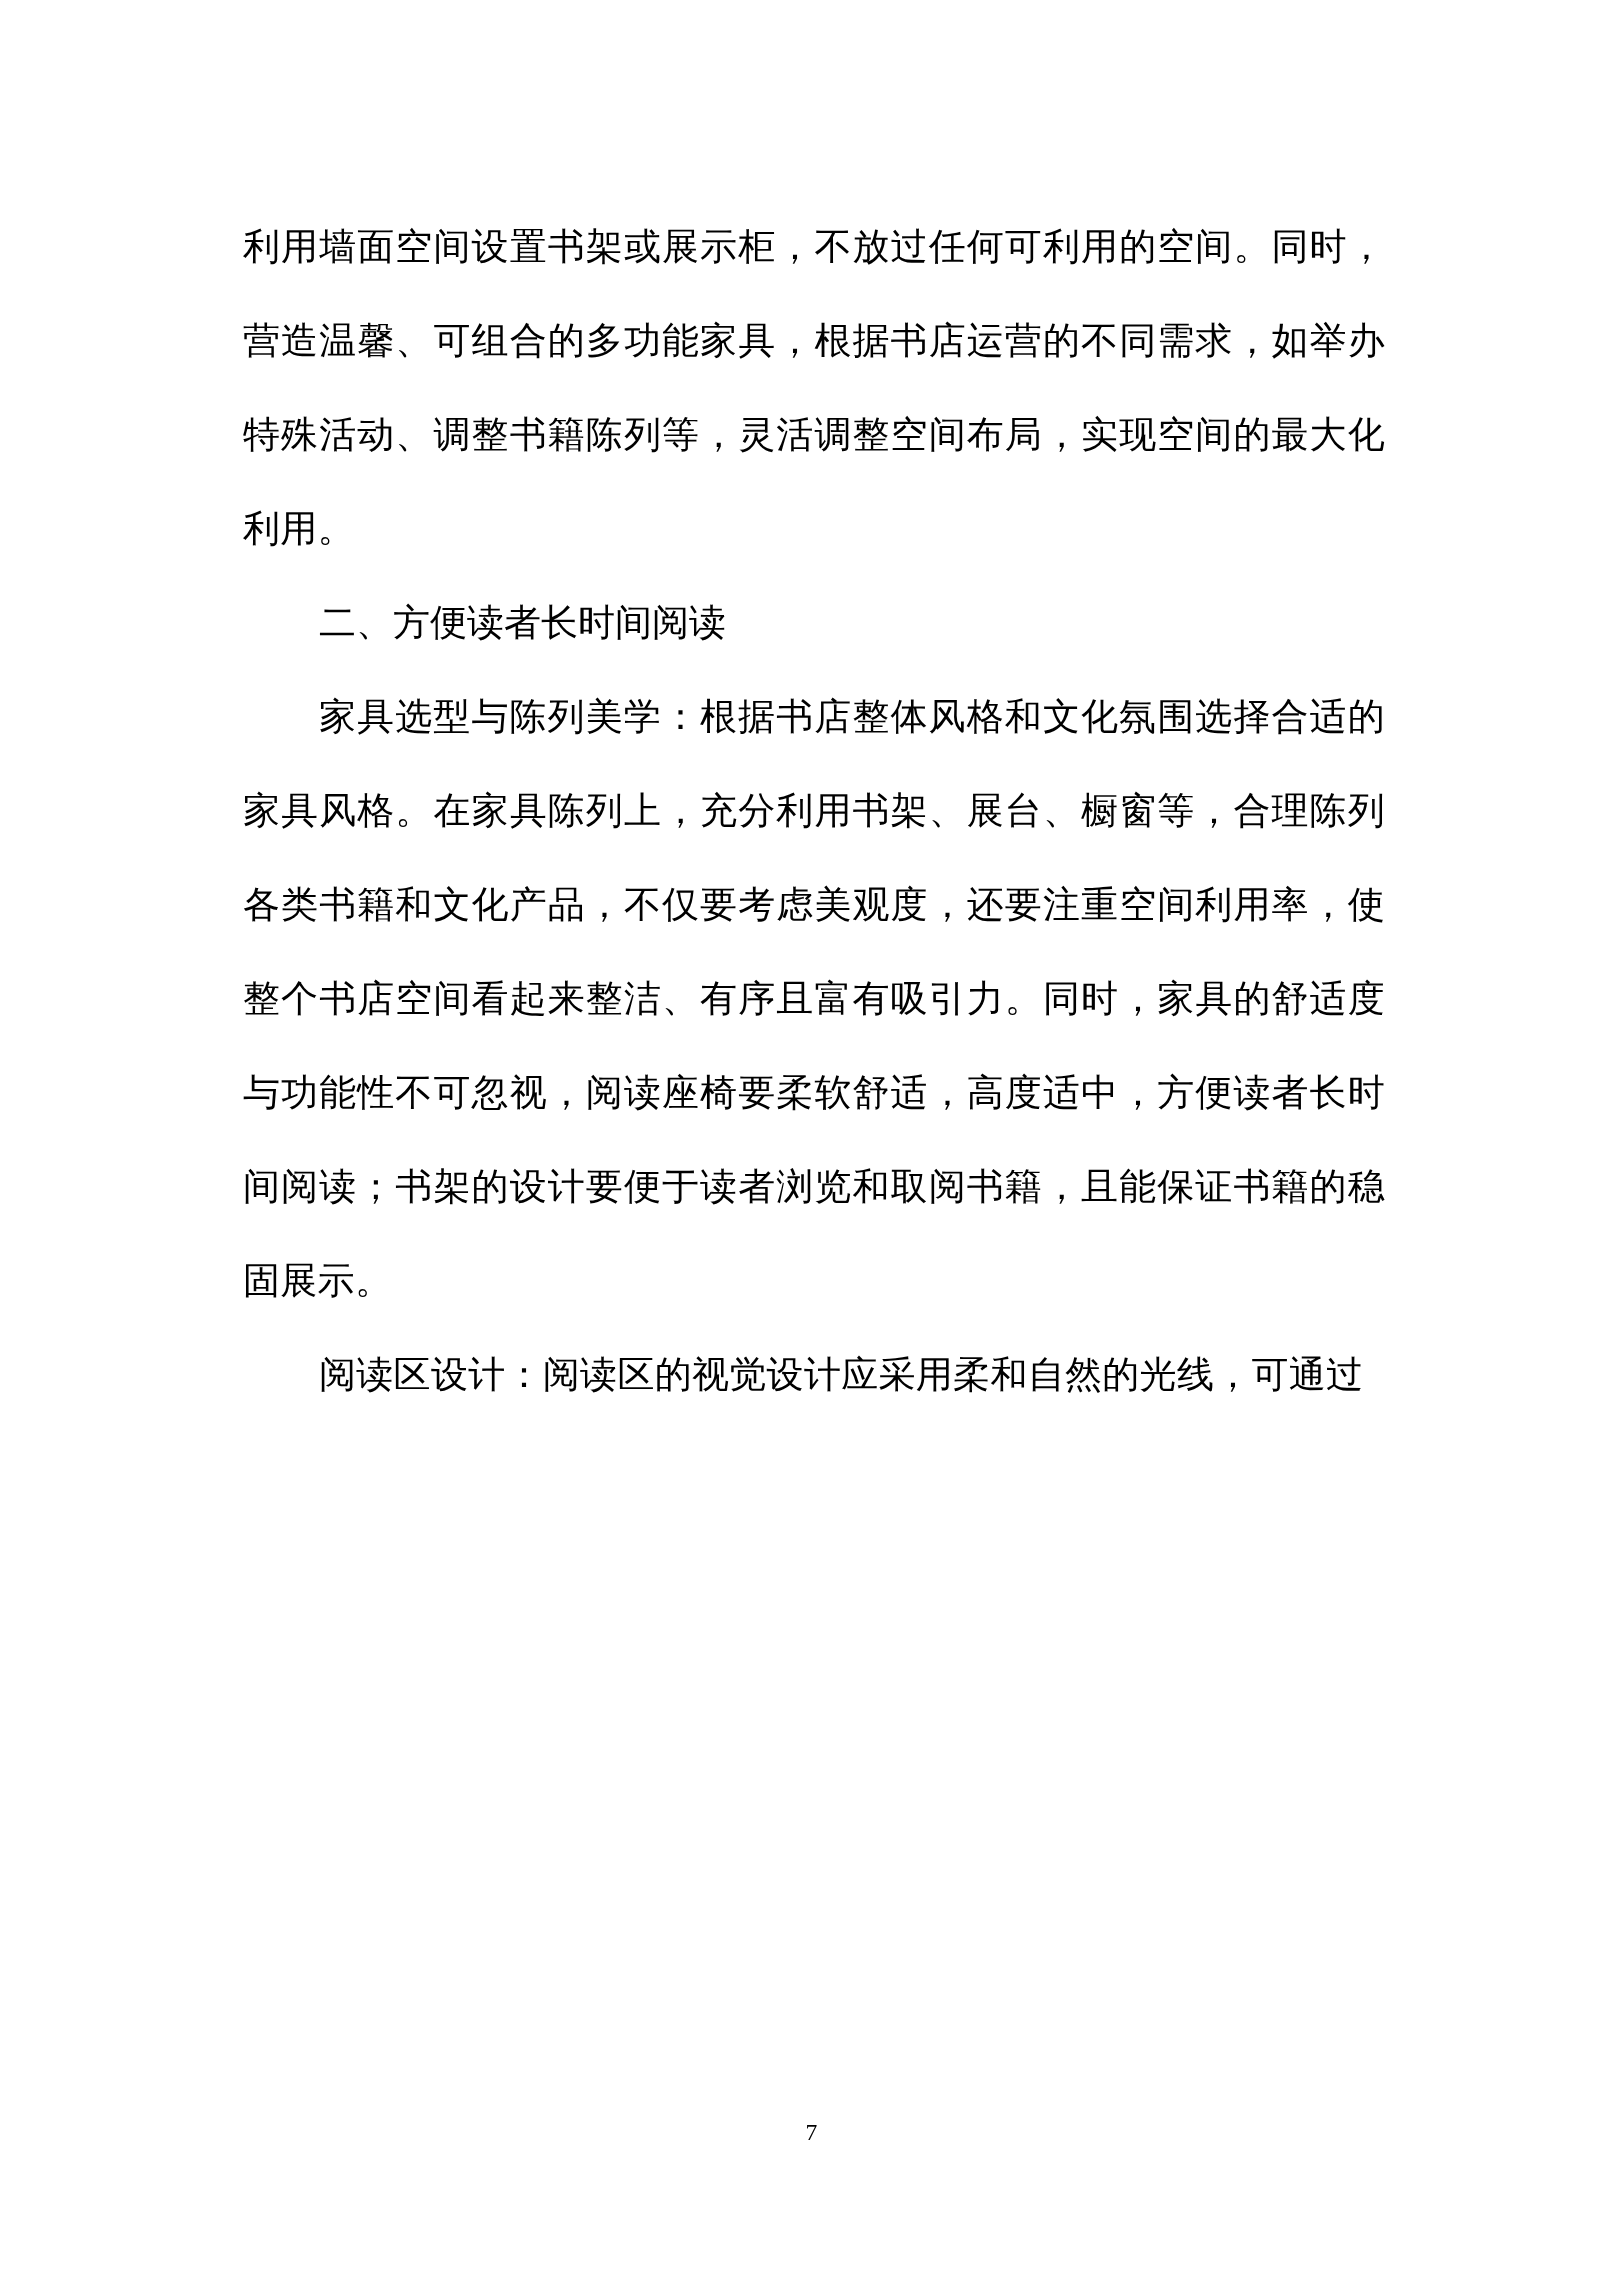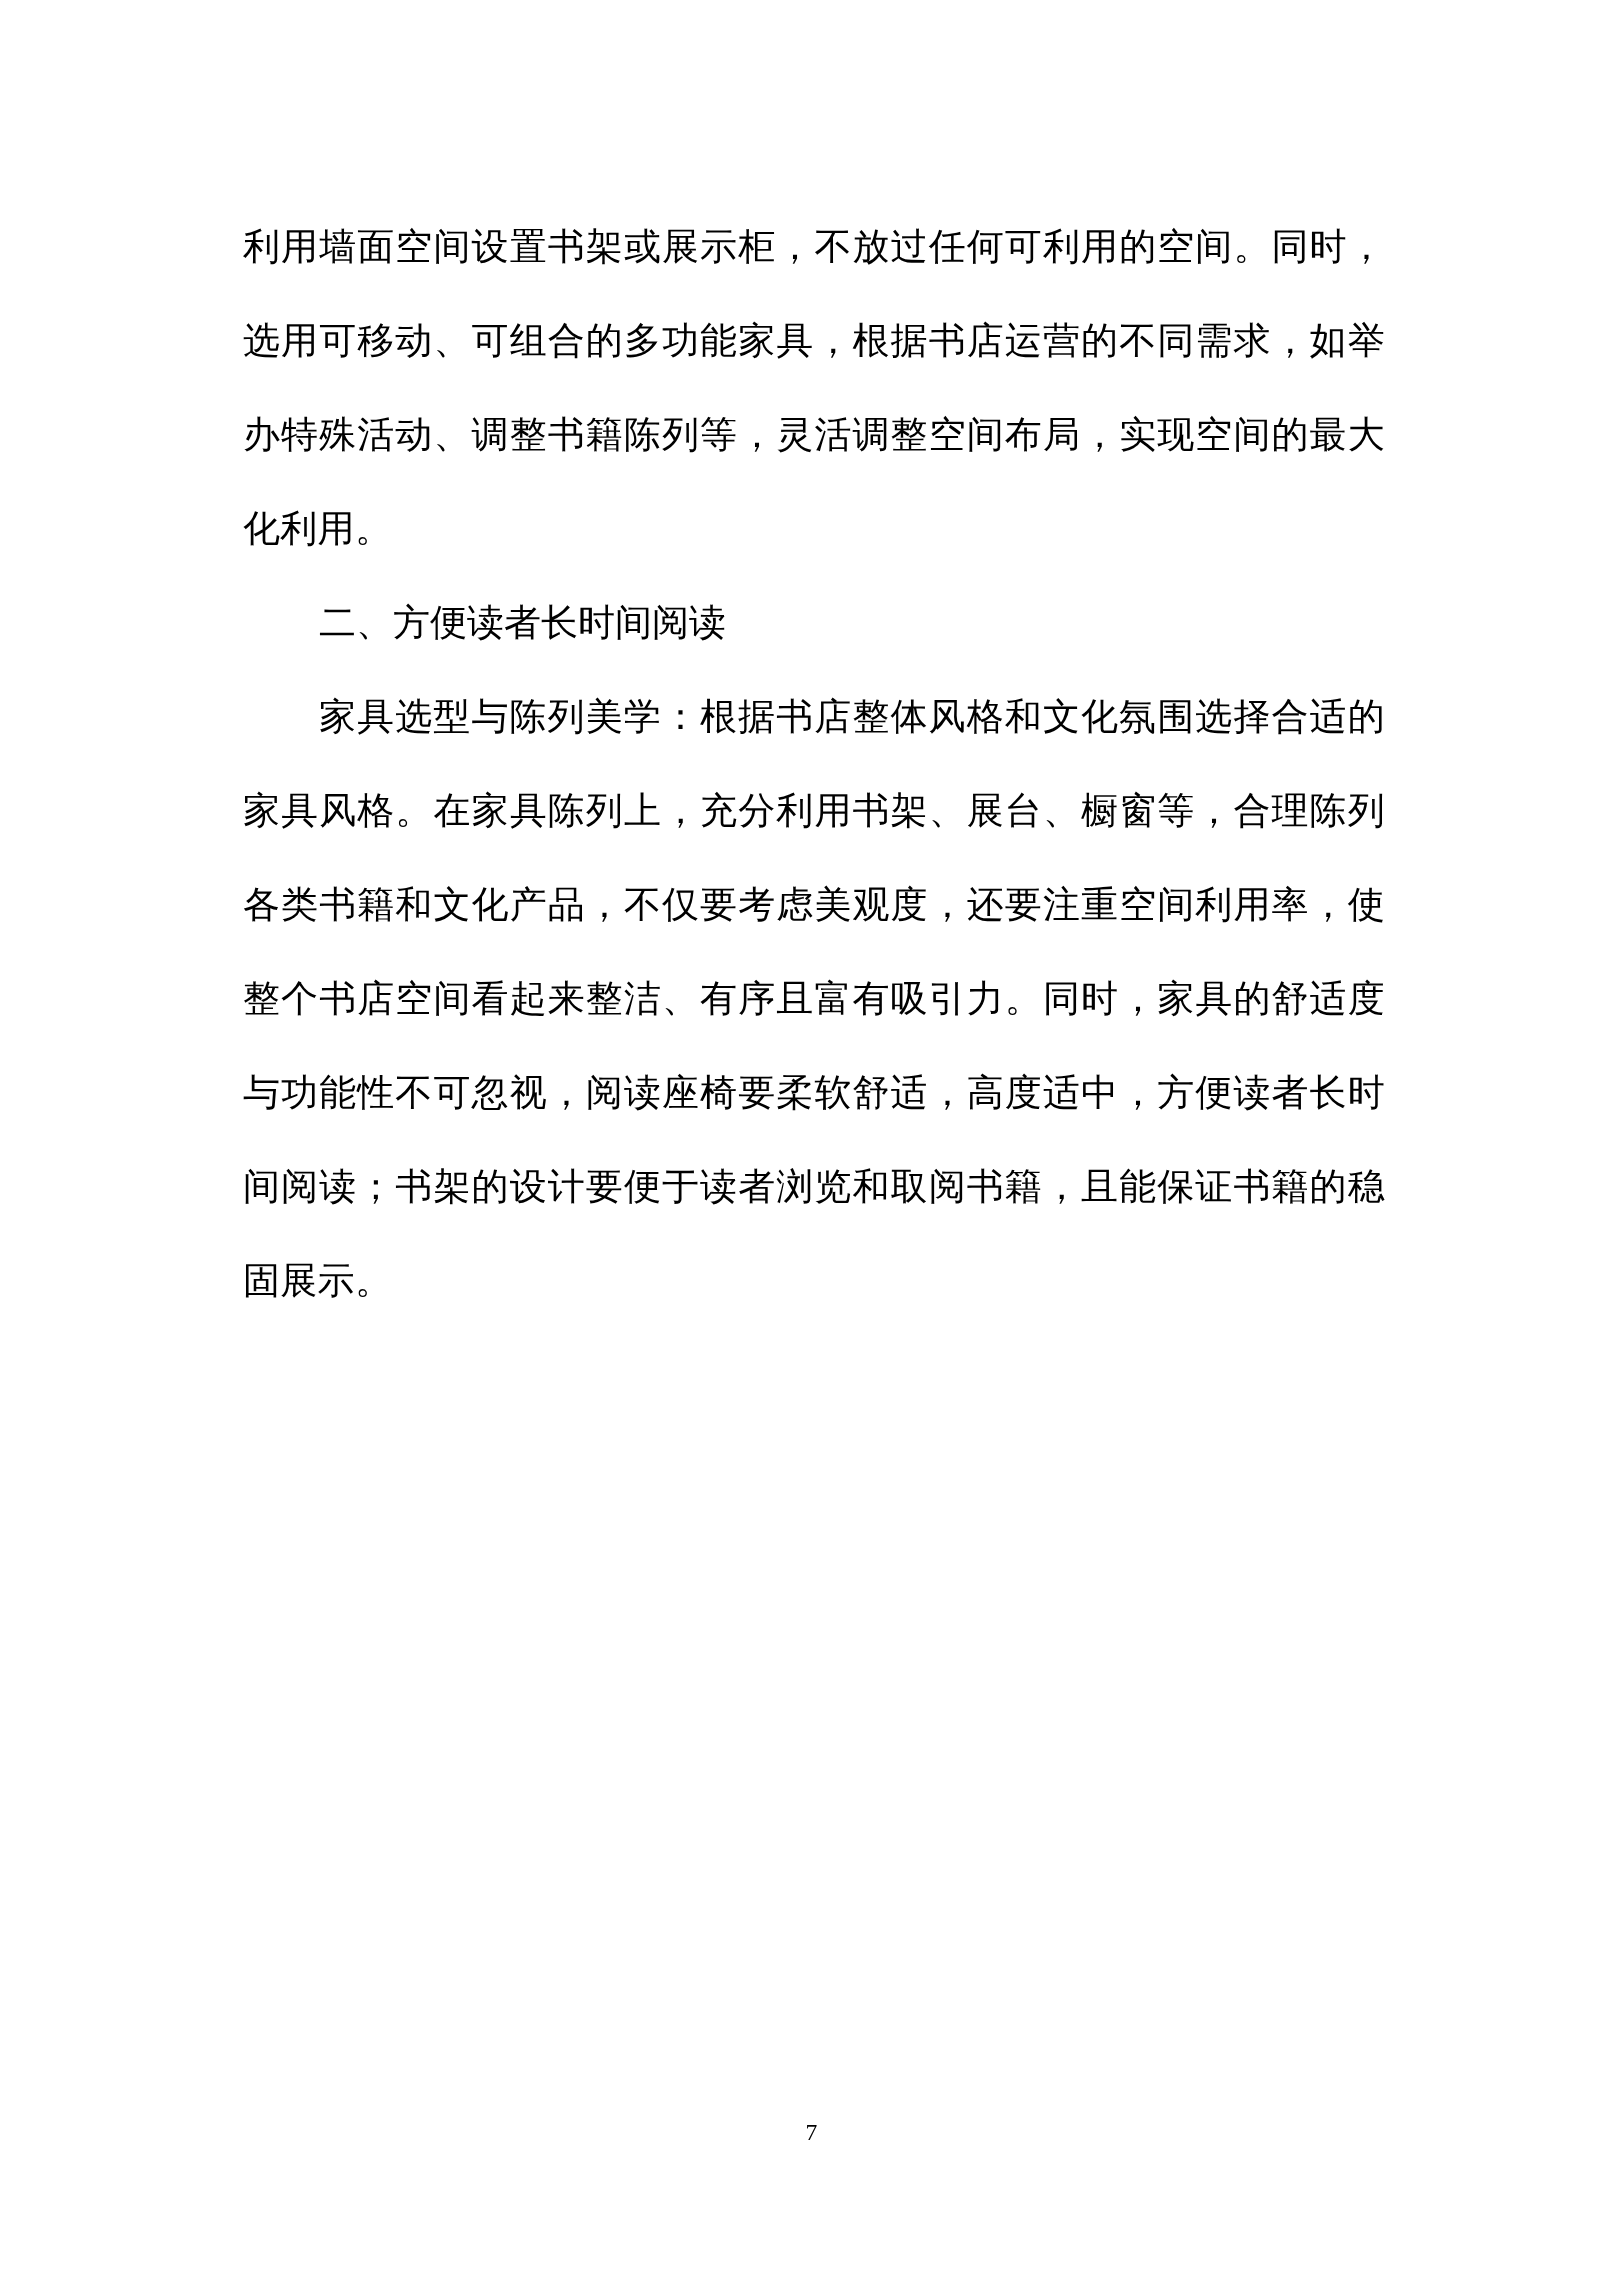--- a/index.html
+++ b/index.html
@@ -46,19 +46,20 @@
       text-align: center;
       font-family: "Liberation Serif", "DejaVu Serif", serif;
       font-size: 23.6px;
       line-height: 26px;
     }
   </style>
 </head>
 <body>
 
 <div class="page">
-  <p class="para">利用墙面空间设置书架或展示柜，不放过任何可利用的空间。同时，选用可移动、可组合的多功能家具，根据书店运营的不同需求，如举办特殊活动、调整书籍陈列等，灵活调整空间布局，实现空间的最大化利用。</p>
+  <p class="para">利用墙面空间设置书架或展示柜，不放过任何可利用的空间。同时，营造温馨、可组合的多功能家具，根据书店运营的不同需求，如举办特殊活动、调整书籍陈列等，灵活调整空间布局，实现空间的最大化利用。</p>
   <p class="heading">二、方便读者长时间阅读</p>
   <p class="para indent">家具选型与陈列美学：根据书店整体风格和文化氛围选择合适的家具风格。在家具陈列上，充分利用书架、展台、橱窗等，合理陈列各类书籍和文化产品，不仅要考虑美观度，还要注重空间利用率，使整个书店空间看起来整洁、有序且富有吸引力。同时，家具的舒适度与功能性不可忽视，阅读座椅要柔软舒适，高度适中，方便读者长时间阅读；书架的设计要便于读者浏览和取阅书籍，且能保证书籍的稳固展示。</p>
+  <p class="para indent">阅读区设计：阅读区的视觉设计应采用柔和自然的光线，可通过</p>
 </div>
 
 <div class="page-number">7</div>
 
 
 </body></html>

